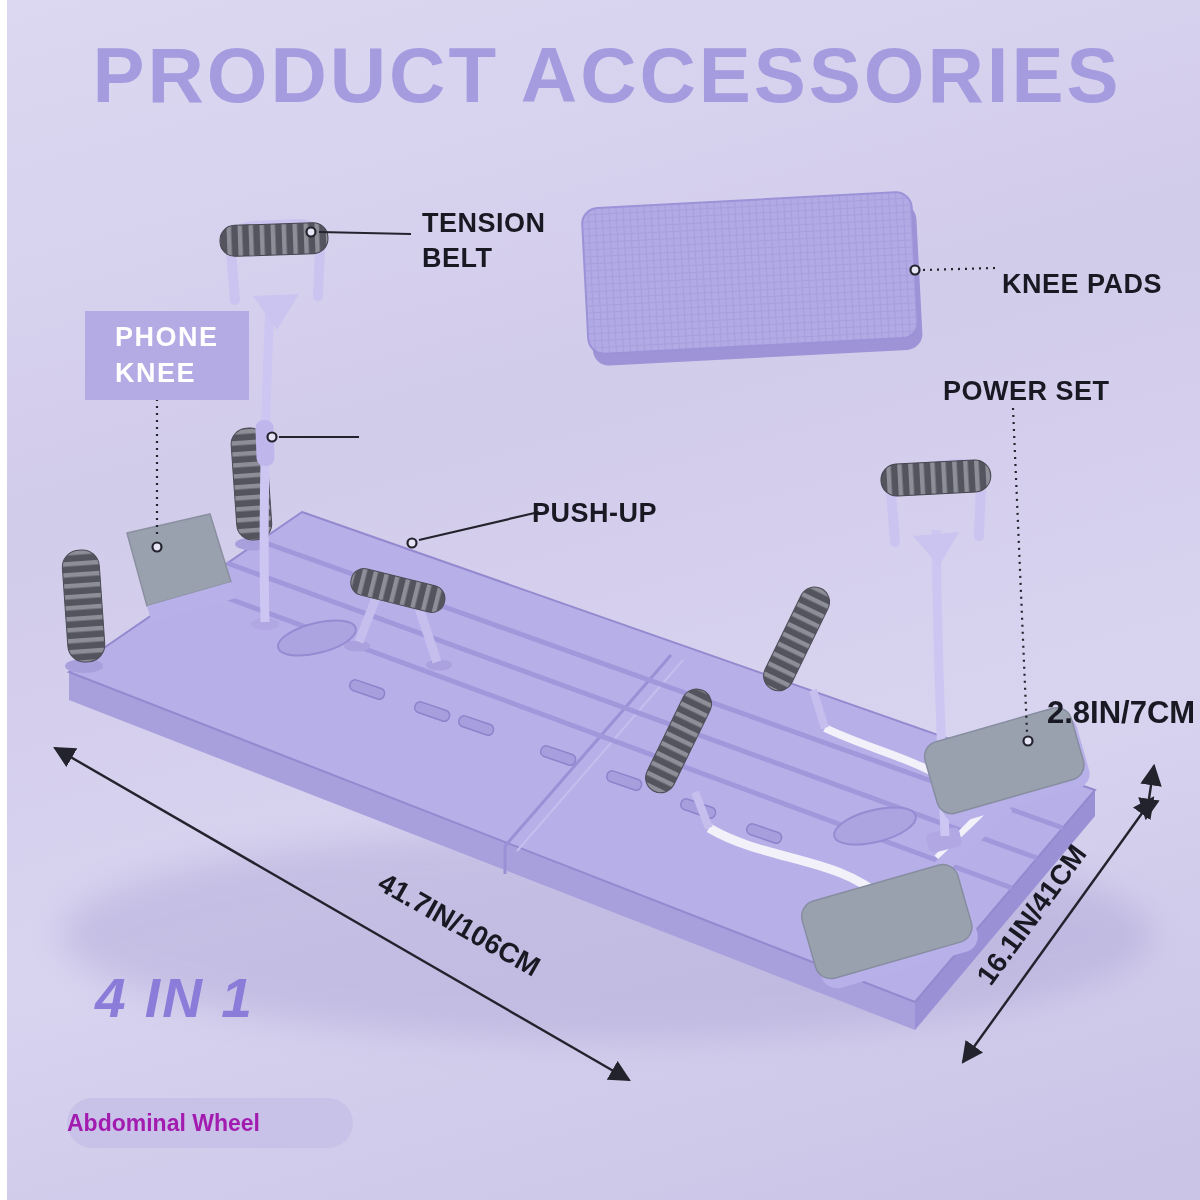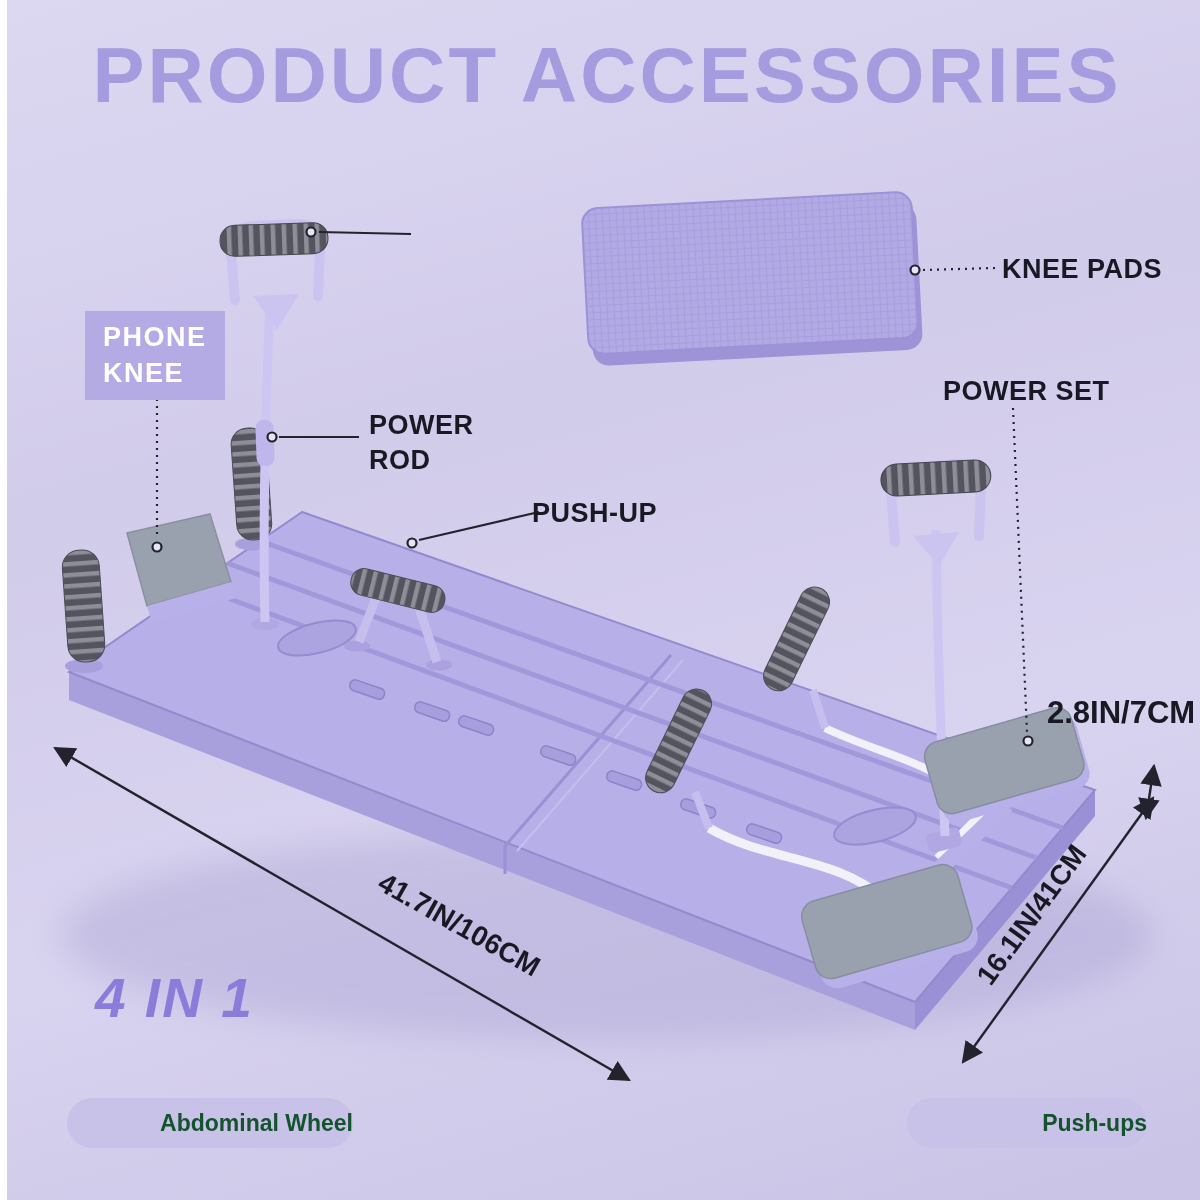--- a/index.html
+++ b/index.html
@@ -4,35 +4,35 @@
 <style>
   html,body{margin:0;padding:0;}
   body{width:1200px;height:1200px;overflow:hidden;font-family:"Liberation Sans",sans-serif;}
   .stage{position:relative;width:1200px;height:1200px;
     background:linear-gradient(165deg,#dcd8f1 0%,#d2cceb 35%,#d8d3ef 65%,#c9c3e6 100%);margin-left:7px;}
   .art{position:absolute;left:0;top:0;width:1200px;height:1200px;}
   .title{position:absolute;top:30px;left:0;width:100%;margin:0;text-align:center;
     font-size:78px;font-weight:900;letter-spacing:3px;color:#a59bdf;}
   .callout{position:absolute;color:#191924;font-weight:700;font-size:27px;line-height:1.28;letter-spacing:.5px;white-space:nowrap;}
   .c-tension{left:415px;top:206px;}
-  .c-knee{left:995px;top:252px;}
+  .c-knee{left:995px;top:267px;}
   .c-power{left:362px;top:408px;}
   .c-push{left:525px;top:496px;}
   .c-pullax{left:936px;top:374px;}
   .phone-box{position:absolute;left:78px;top:311px;background:#b4abe5;color:#ffffff;
-    padding:9px 18px;font-weight:700;font-size:27px;line-height:1.32;letter-spacing:1.5px;}
+    padding:9px 30px;font-weight:700;font-size:27px;line-height:1.32;letter-spacing:1.5px;}
   .dim{position:absolute;color:#191924;font-weight:700;font-size:28px;white-space:nowrap;}
   .dim-length{left:452px;top:925px;transform:translate(-50%,-50%) rotate(29.5deg);}
   .dim-width{left:1025px;top:915px;transform:translate(-50%,-50%) rotate(-54deg);}
   .dim-height{left:1040px;top:695px;font-size:31px;}
   .badge{position:absolute;left:88px;top:966px;font-size:55px;font-weight:900;font-style:italic;
     color:#8a7cd8;letter-spacing:2px;}
   .pills{position:absolute;left:60px;right:60px;top:1098px;display:flex;justify-content:space-between;}
-  .pill{height:50px;border-radius:25px;background:#c9c2e8;color:#14532d;font-weight:700;font-size:23px;
-    display:flex;align-items:center;justify-content:flex-end;}
+  .pill{height:50px;border-radius:25px;background:#c9c2e8;color:#a21caf;font-weight:700;font-size:23px;
+    display:flex;align-items:center;justify-content:flex-start;}
   .pill.p1{width:286px}.pill.p2{width:244px}.pill.p3{width:240px}.pill.p4{width:254px}
 </style>
 </head>
 <body>
 
 <div class="stage">
 
   <svg class="art" viewBox="0 0 1200 1200" aria-hidden="true">
     <defs>
       <pattern id="padTex" width="7" height="7" patternUnits="userSpaceOnUse">
@@ -188,45 +188,42 @@
 
     <g stroke="#23232e" stroke-width="2.4" fill="none">
       <line x1="48" y1="748" x2="622" y2="1080" marker-start="url(#arr)" marker-end="url(#arr)"></line>
       <line x1="1146" y1="798" x2="956" y2="1062" marker-start="url(#arr)" marker-end="url(#arr)"></line>
       <line x1="1147" y1="766" x2="1139" y2="818" marker-start="url(#arr)" marker-end="url(#arr)"></line>
     </g>
   </svg>
 
   <h1 class="title">PRODUCT ACCESSORIES</h1>
 
+  <div class="callout c-tension">
+    <div>TENSION</div>
+    <div>BELT</div>
+  </div>
 
   <div class="callout c-knee">KNEE PADS</div>
 
   <div class="phone-box">
     <div>PHONE</div>
     <div>KNEE</div>
   </div>
 
-  <div class="callout c-power">
-    <div>POWER</div>
-    <div>ROD</div>
-  </div>
 
   <div class="callout c-push">PUSH-UP</div>
 
   <div class="callout c-pullax">POWER SET</div>
 
   <div class="dim dim-height">2.8IN/7CM</div>
   <div class="dim dim-length">41.7IN/106CM</div>
   <div class="dim dim-width">16.1IN/41CM</div>
 
   <div class="badge">4 IN 1</div>
 
   <div class="pills">
     <div class="pill p1">
       <span>Abdominal Wheel</span>
     </div>
-    <div class="pill p3">
-      <span>Push-ups</span>
-    </div>
   </div>
 
 </div>
 
 </body></html>

